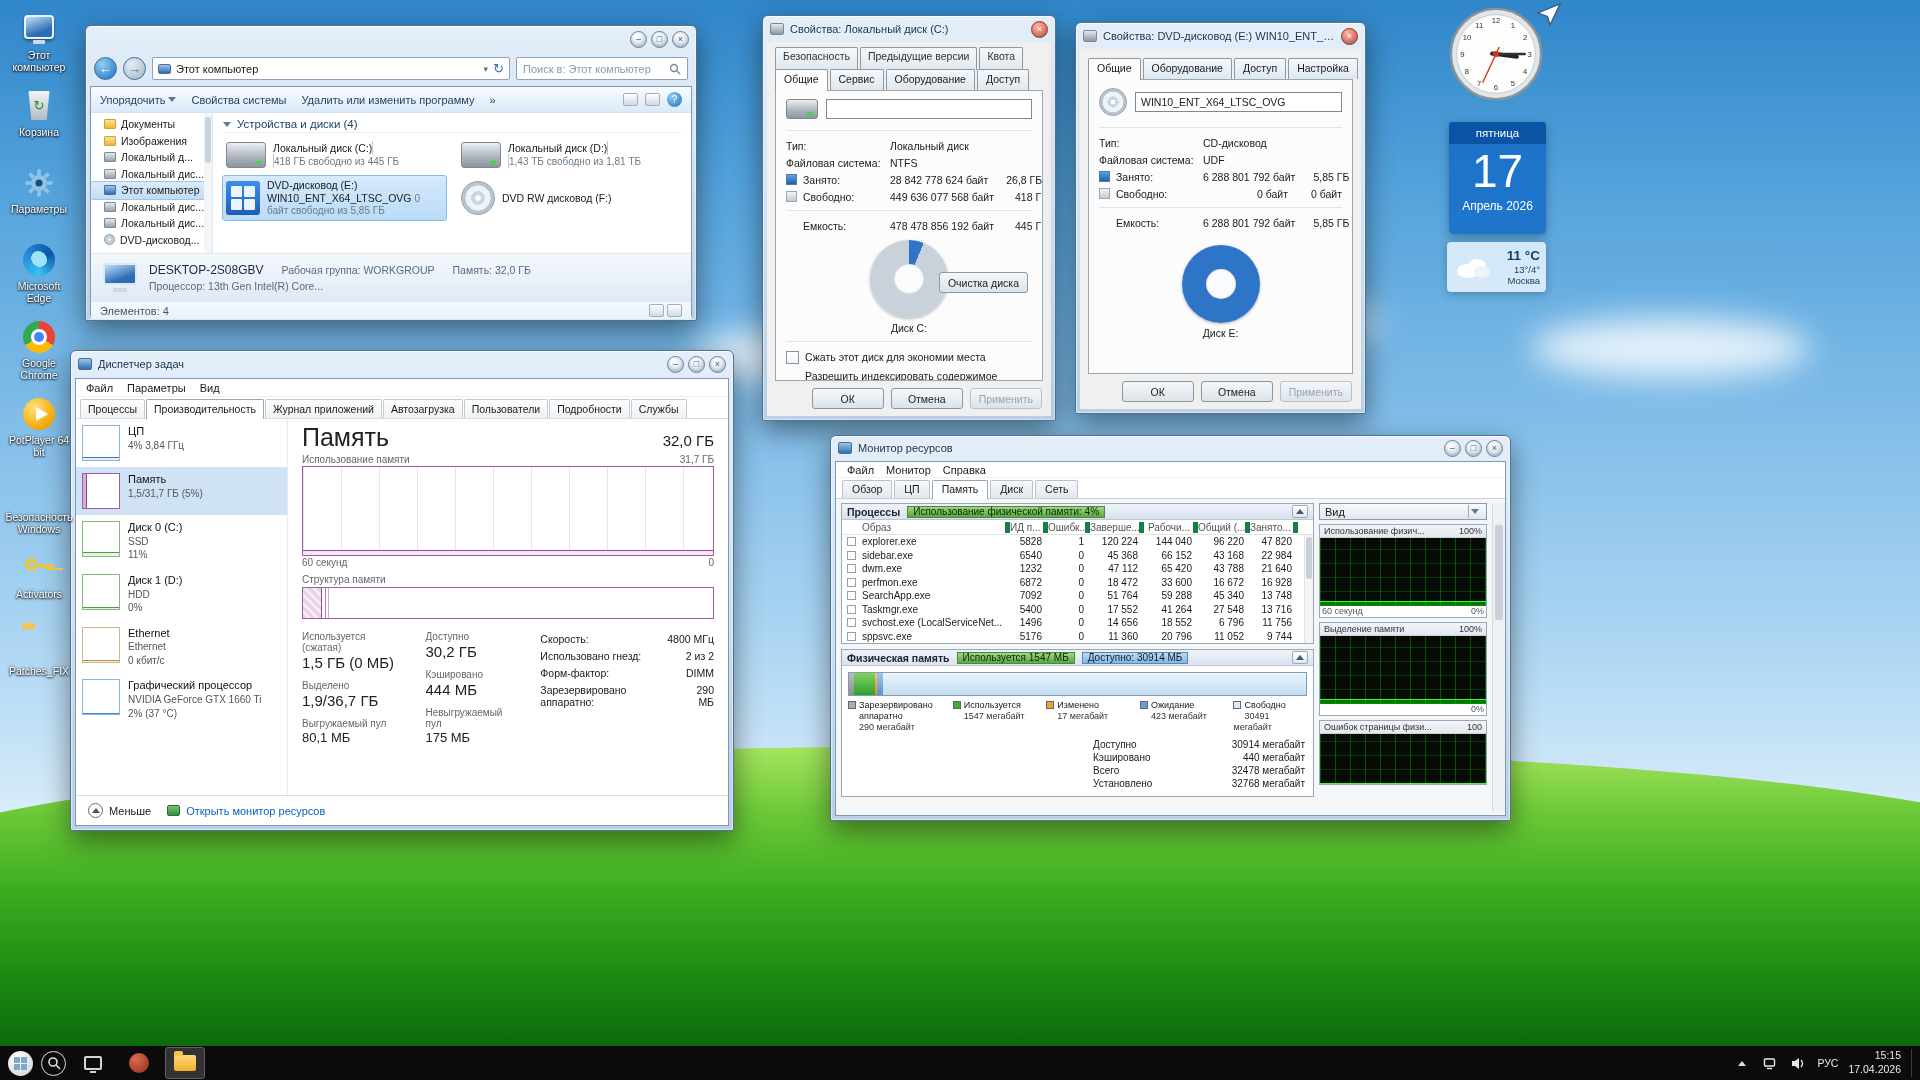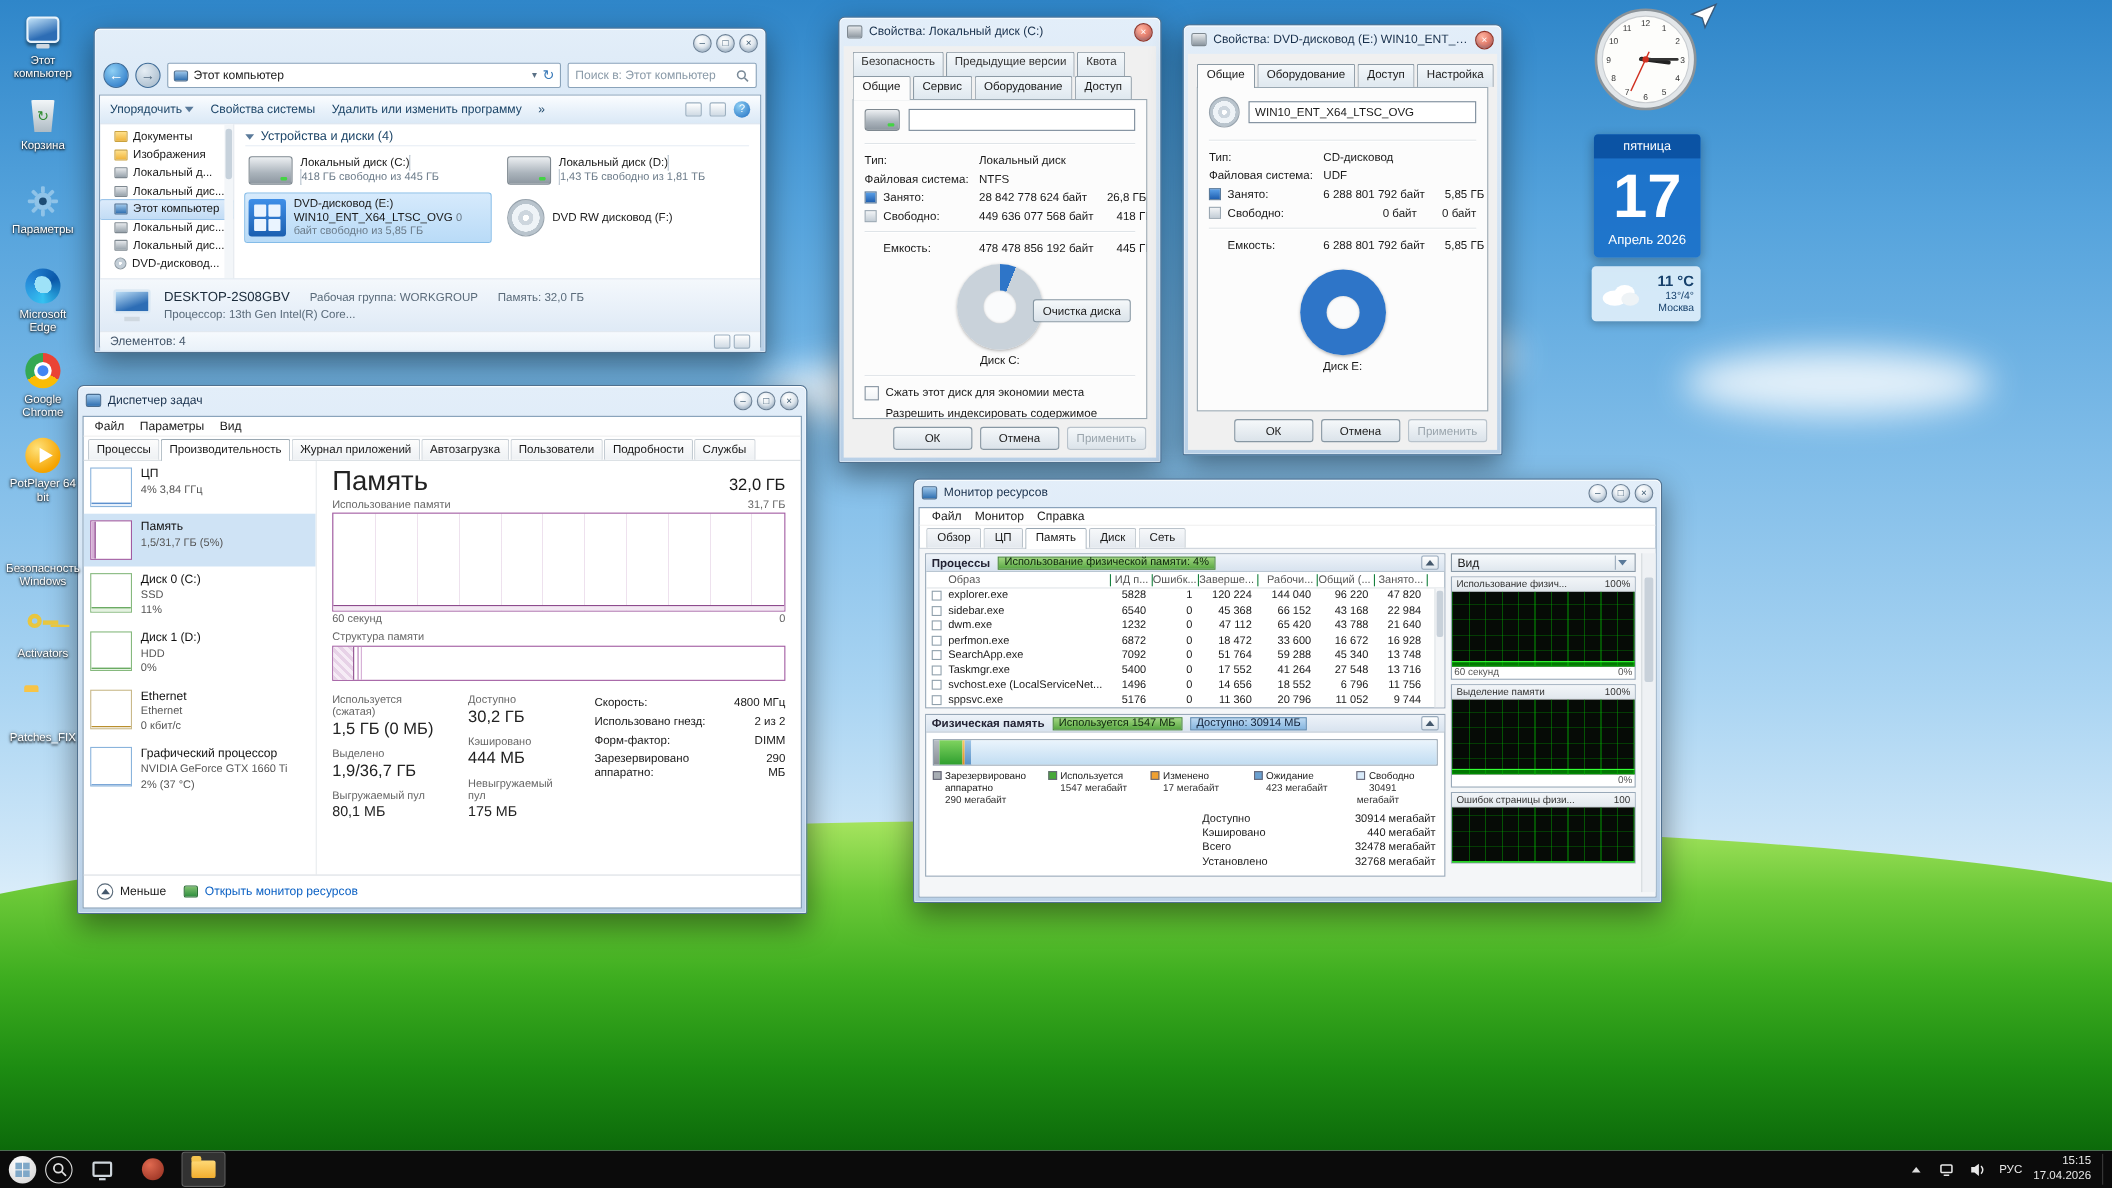--- a/index.html
+++ b/index.html
@@ -205,21 +205,21 @@
 .rm-sec{border:1px solid #98a8b8;background:#fff;margin-bottom:5px}
 .rm-sechdr{height:16px;background:linear-gradient(#eef3f9,#d8e3ef);border-bottom:1px solid #b9c6d2;display:flex;align-items:center;gap:7px;padding:0 5px;font-size:10.5px}
 .rm-sechdr b{font-weight:bold;color:#223}
 .chip{display:flex;align-items:center;gap:4px;font-size:10px;padding:0 5px;height:12px}
 .chip.green{background:linear-gradient(#9fd57f,#5aa844);border:1px solid #4a8a38;color:#0d250d}
 .chip.blue{background:linear-gradient(#bcd9f2,#86b6e0);border:1px solid #5a88b0;color:#0d1d35}
 .sec-caret{margin-left:auto;width:16px;height:13px;border:1px solid #9ab;border-radius:2px;background:linear-gradient(#fff,#dfe7ee);display:flex;align-items:center;justify-content:center;cursor:pointer}
 .ptable{font-size:10px;position:relative}
 .prow{display:grid;grid-template-columns:17px 148px 38px 42px 54px 54px 52px 48px;align-items:center;height:13.5px;padding-left:3px}
 .prow.hdr{color:#555;border-bottom:1px solid #dfe4e8;height:15px}
-.prow.hdr span{border-right:1px solid #15803d;padding-right:3px;overflow:hidden;white-space:nowrap}
+.prow.hdr span{border-right:5px solid #15803d;padding-right:3px;overflow:hidden;white-space:nowrap}
 .pcell{overflow:hidden;white-space:nowrap;text-overflow:ellipsis}
 .pnum{text-align:right;padding-right:6px}
 .pchk{width:9px;height:9px;border:1px solid #90a0ac;background:#fff;margin-left:2px}
 .ptable-scroll{position:absolute;right:0;top:15px;bottom:0;width:9px;background:#f3f5f7;border-left:1px solid #e0e4e8}
 .ptable-scroll i{position:absolute;left:1px;right:1px;top:2px;height:42px;background:#c8d1da;border-radius:2px}
 .membar{display:flex;height:24px;margin:6px 6px 4px;border:1px solid #8a9aa8}
 .membar .m1{width:1%;background:linear-gradient(#b8bec4,#888f96)}
 .membar .m2{width:4.7%;background:linear-gradient(#7fd35f,#2f9f2f)}
 .membar .m3{width:.4%;background:linear-gradient(#ffc966,#e08a20)}
 .membar .m4{width:1.4%;background:linear-gradient(#9fc6e8,#5a92c8)}
@@ -246,21 +246,21 @@
 .graph.short{height:50px}
 .gx{display:flex;font-size:9px;color:#555;padding:0 2px;height:11px}
 .gx .r{margin-left:auto}
 .rm-scroll{width:13px;flex:none;background:#eef1f4;border-left:1px solid #d5dade;position:relative}
 .rm-scroll i{position:absolute;left:2px;right:2px;top:22px;height:95px;background:#c8d1da;border-radius:2px}
 
 
 #clock-widget{position:absolute;left:1448px;top:6px}
 #calendar-widget{position:absolute;left:1449px;top:122px;width:97px;height:112px;border-radius:4px;overflow:hidden;background:rgba(21,108,200,.85);box-shadow:0 3px 10px rgba(0,0,0,.3);color:#fff;text-align:center}
 .cal-weekday{background:rgba(10,80,160,.9);height:22px;display:flex;align-items:center;justify-content:center;font-size:11.5px}
-.cal-day{font-size:56px;font-weight:bold;line-height:1.2}
+.cal-day{font-size:46px;font-weight:normal;line-height:1.2}
 .cal-month{font-size:12px}
 #weather-widget{position:absolute;left:1447px;top:242px;width:99px;height:50px;border-radius:4px;background:rgba(238,247,253,.82);box-shadow:0 2px 8px rgba(0,0,0,.25);display:flex;align-items:center;padding:3px 6px;gap:4px}
 .w-col{margin-left:auto;text-align:right;color:#16406b;line-height:1.2}
 .w-temp{font-size:13.5px;font-weight:bold}
 .w-sub{font-size:9.5px}
 #cursor{position:absolute;left:1536px;top:2px;z-index:50}
 
 
 #taskbar{position:absolute;left:0;right:0;bottom:0;height:34px;background:#0b0b0b;display:flex;align-items:center;z-index:40}
 .tb-left{display:flex;align-items:center;gap:8px;padding-left:8px}

